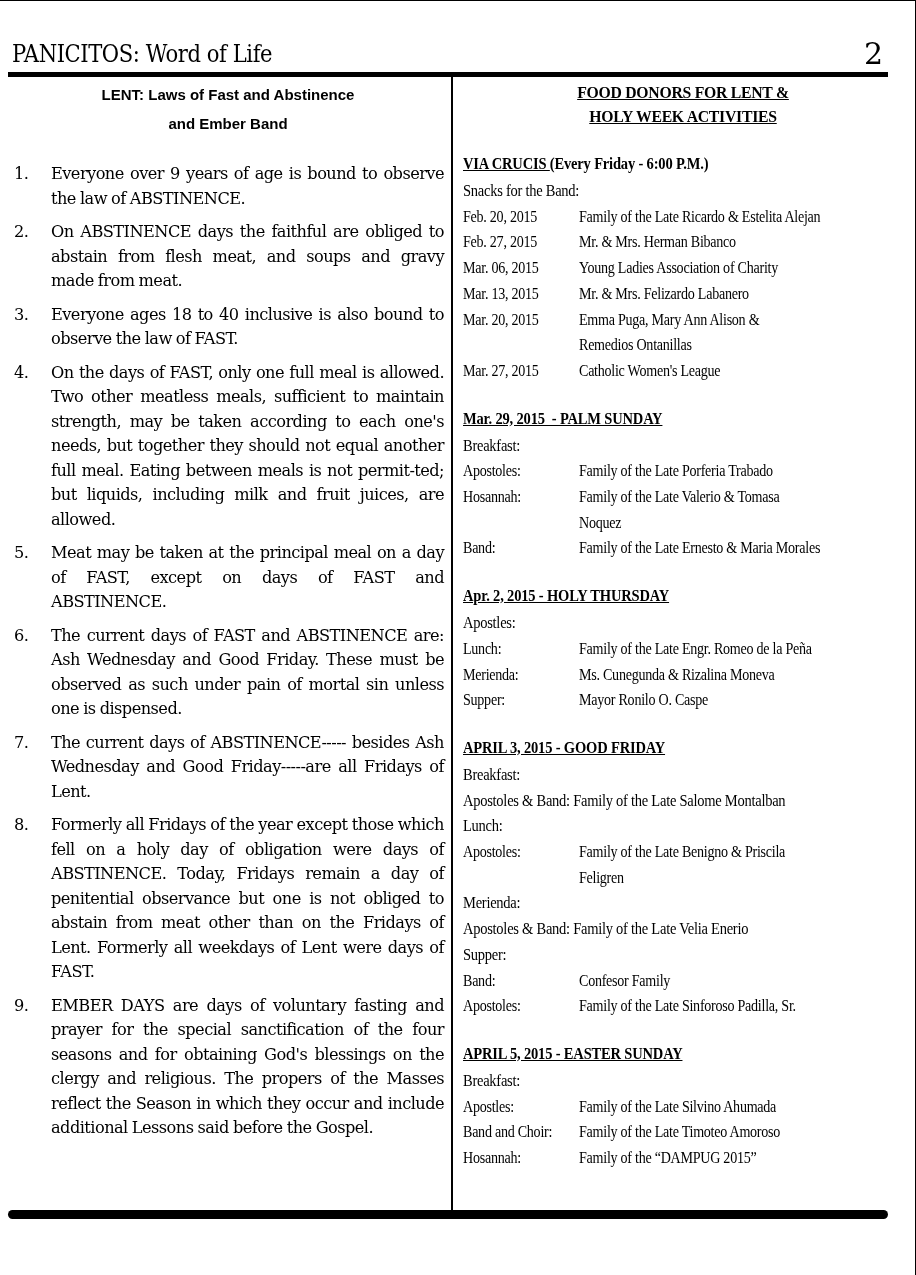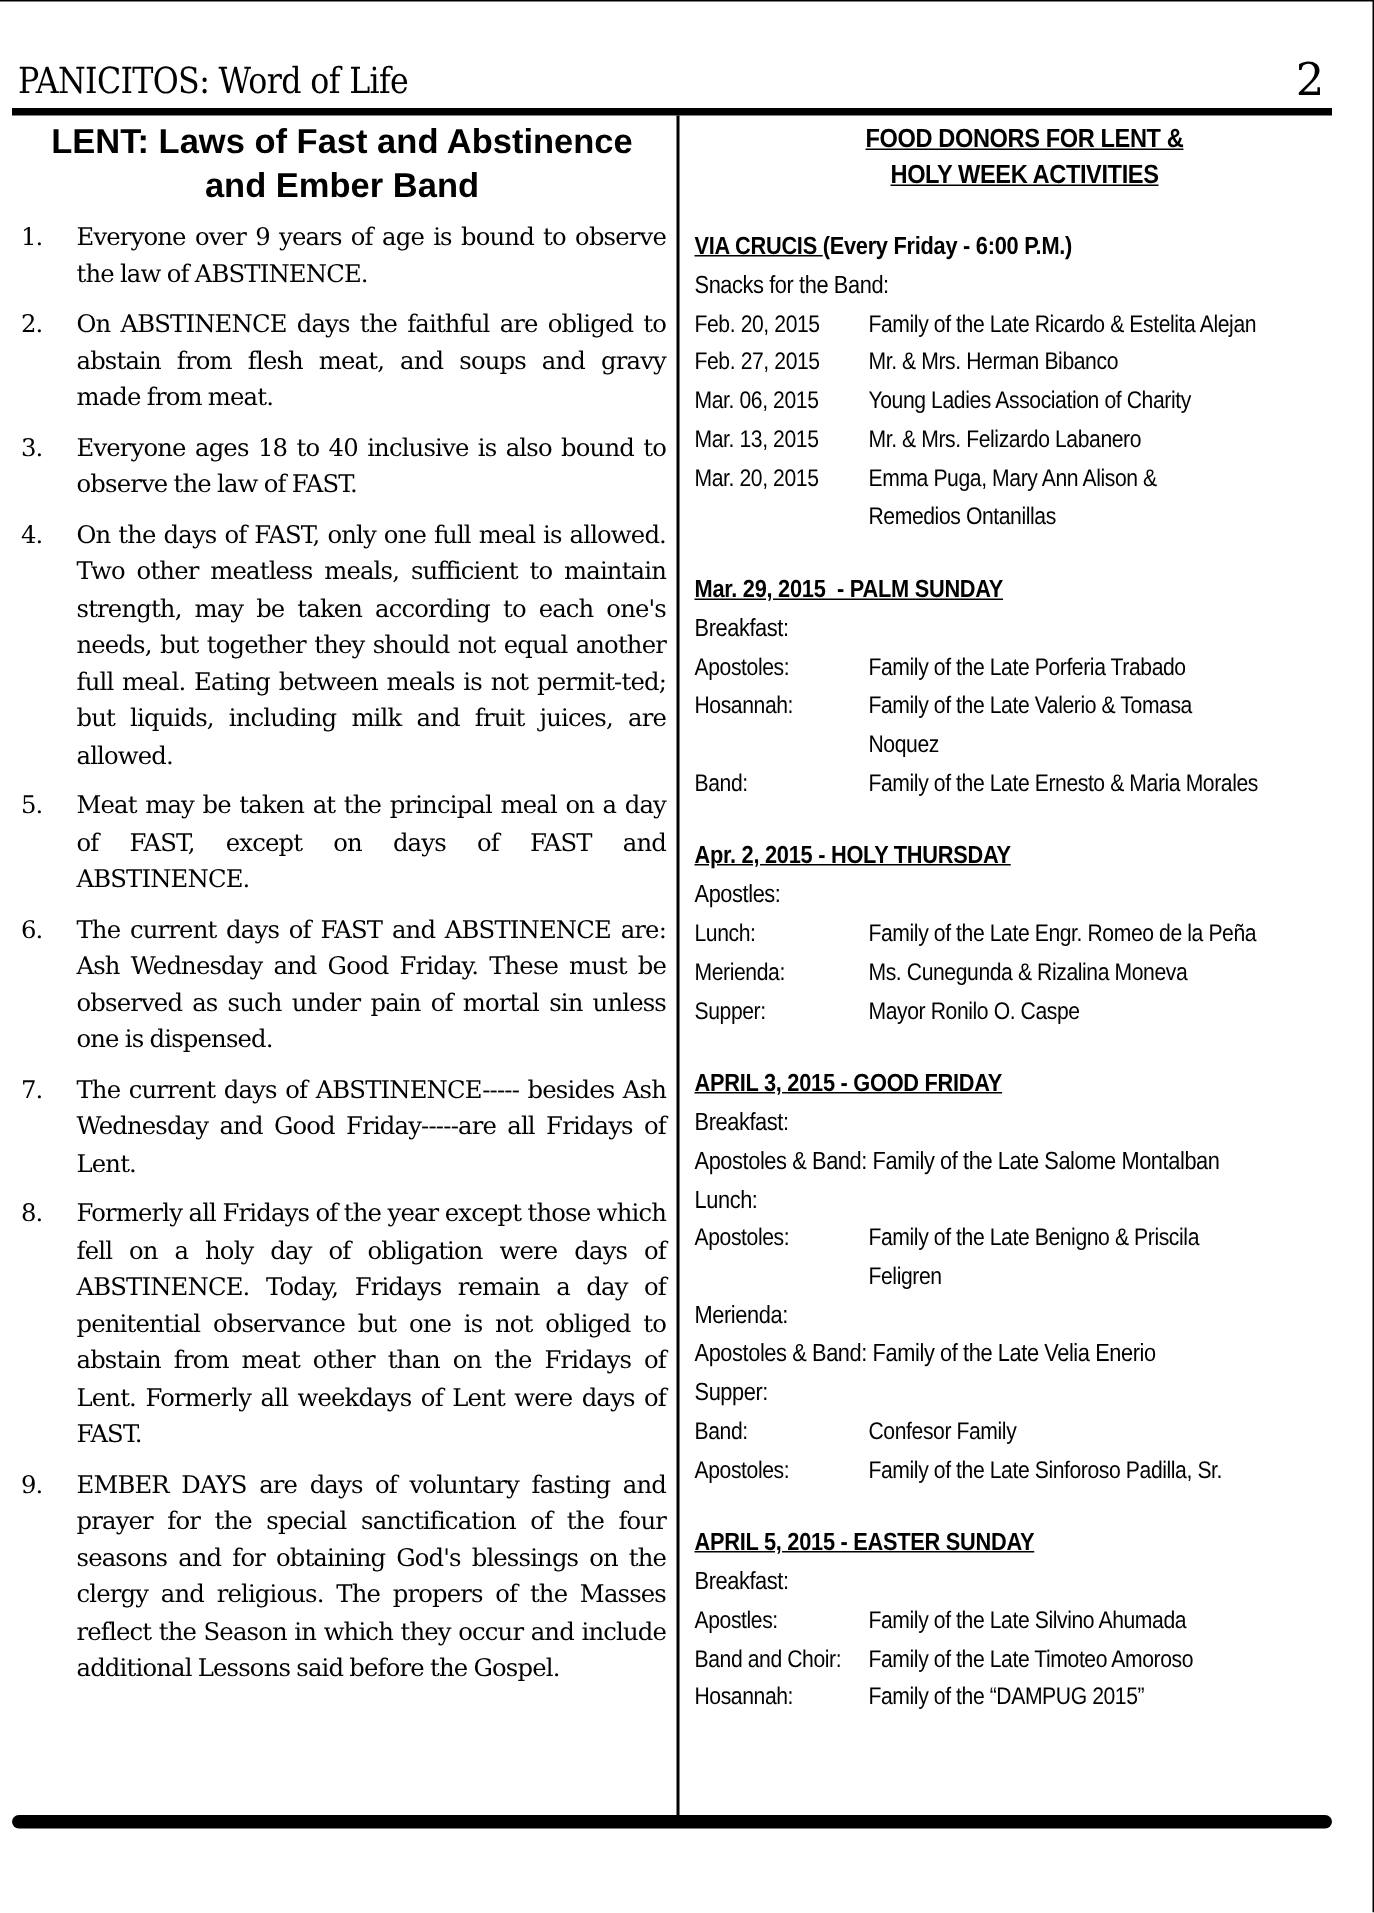--- a/index.html
+++ b/index.html
@@ -10,27 +10,27 @@
     .masthead { position: absolute; left: 12px; top: 38px; width: 875px; height: 34px; text-align: right; }
     .masthead-title { position: absolute; left: 0; top: 2px; font-family: "DejaVu Serif", serif; font-size: 24px; letter-spacing: -0.5px; transform: scaleX(0.88); transform-origin: left; white-space: nowrap; }
     .page-number { position: absolute; right: 4px; top: -2px; font-family: "DejaVu Serif", serif; font-size: 30px; }
     .masthead-rule { position: absolute; left: 8px; top: 72px; width: 880px; height: 5px; background: #000; }
 
     .col-divider { position: absolute; left: 451px; top: 77px; width: 2px; height: 1133px; background: #000; }
     .bottom-rule { position: absolute; left: 8px; top: 1210px; width: 880px; height: 9px; background: #000; border-radius: 5px; }
 
     
     .left-col { position: absolute; left: 12px; top: 80px; width: 432px; }
-    .left-title { font-family: "Liberation Sans", sans-serif; font-weight: bold; font-size: 23px; line-height: 29px; text-align: center; margin: 0 0 8px 0; }
+    .left-title { font-family: "Liberation Sans", sans-serif; font-weight: bold; font-size: 15px; line-height: 29px; text-align: center; margin: 0 0 24px 0; }
     .law-list { list-style: none; margin: 0; padding: 0; }
     .law-item { position: relative; padding-left: 39px; font-family: "DejaVu Serif", serif; font-size: 16.2px; line-height: 24.5px; text-align: justify; margin-bottom: 9px; letter-spacing: -0.55px; word-spacing: -0.5px; }
     .law-num { position: absolute; left: 2px; top: 0; }
 
     
-    .right-col { position: absolute; left: 463px; top: 80px; width: 440px; font-family: Liberation Sans, sans-serif; }
+    .right-col { position: absolute; left: 463px; top: 80px; width: 440px; font-family: Liberation Serif, serif; }
     .right-title { font-weight: bold; font-size: 17.5px; line-height: 24px; text-align: center; text-decoration: underline; margin: 0 0 26px 0; transform: scaleX(0.9); letter-spacing: -0.3px; }
     .section { margin-bottom: 25px; }
     .section-heading { font-weight: bold; font-size: 16.5px; line-height: 20px; display: inline-block; transform: scaleX(0.88); transform-origin: left; white-space: nowrap; letter-spacing: -0.2px; margin-bottom: 4px; }
     .section-heading .ul { text-decoration: underline; }
     .row { display: flex; font-size: 16px; line-height: 25.7px; white-space: nowrap; }
     .row .lbl, .row .val, .plain { display: inline-block; transform: scaleX(0.88); transform-origin: left; letter-spacing: -0.3px; }
     .row .lbl-cell { width: 116px; flex: none; }
     .row .val-cell { flex: 1; }
     .plain-row { font-size: 16.5px; line-height: 25.7px; white-space: nowrap; }
   </style>
@@ -91,20 +91,24 @@
         <div class="lbl-cell"><span class="lbl">Mar. 13, 2015</span></div>
         <div class="val-cell"><span class="val">Mr. &amp; Mrs. Felizardo Labanero</span></div>
       </div>
     <div class="row">
         <div class="lbl-cell"><span class="lbl">Mar. 20, 2015</span></div>
         <div class="val-cell"><span class="val">Emma Puga, Mary Ann Alison &amp;</span></div>
       </div>
     <div class="row">
         <div class="lbl-cell"><span class="lbl"></span></div>
         <div class="val-cell"><span class="val">Remedios Ontanillas</span></div>
+      </div>
+    <div class="row">
+        <div class="lbl-cell"><span class="lbl">Mar. 27, 2015</span></div>
+        <div class="val-cell"><span class="val">Catholic Women's League</span></div>
       </div>
   </div>
 
   <div class="section">
     <div class="section-heading"><span class="ul" style="white-space:pre">Mar. 29, 2015  - PALM SUNDAY</span></div>
     <div class="plain-row"><span class="plain">Breakfast:</span></div>
     <div class="row">
         <div class="lbl-cell"><span class="lbl">Apostoles:</span></div>
         <div class="val-cell"><span class="val">Family of the Late Porferia Trabado</span></div>
       </div>

